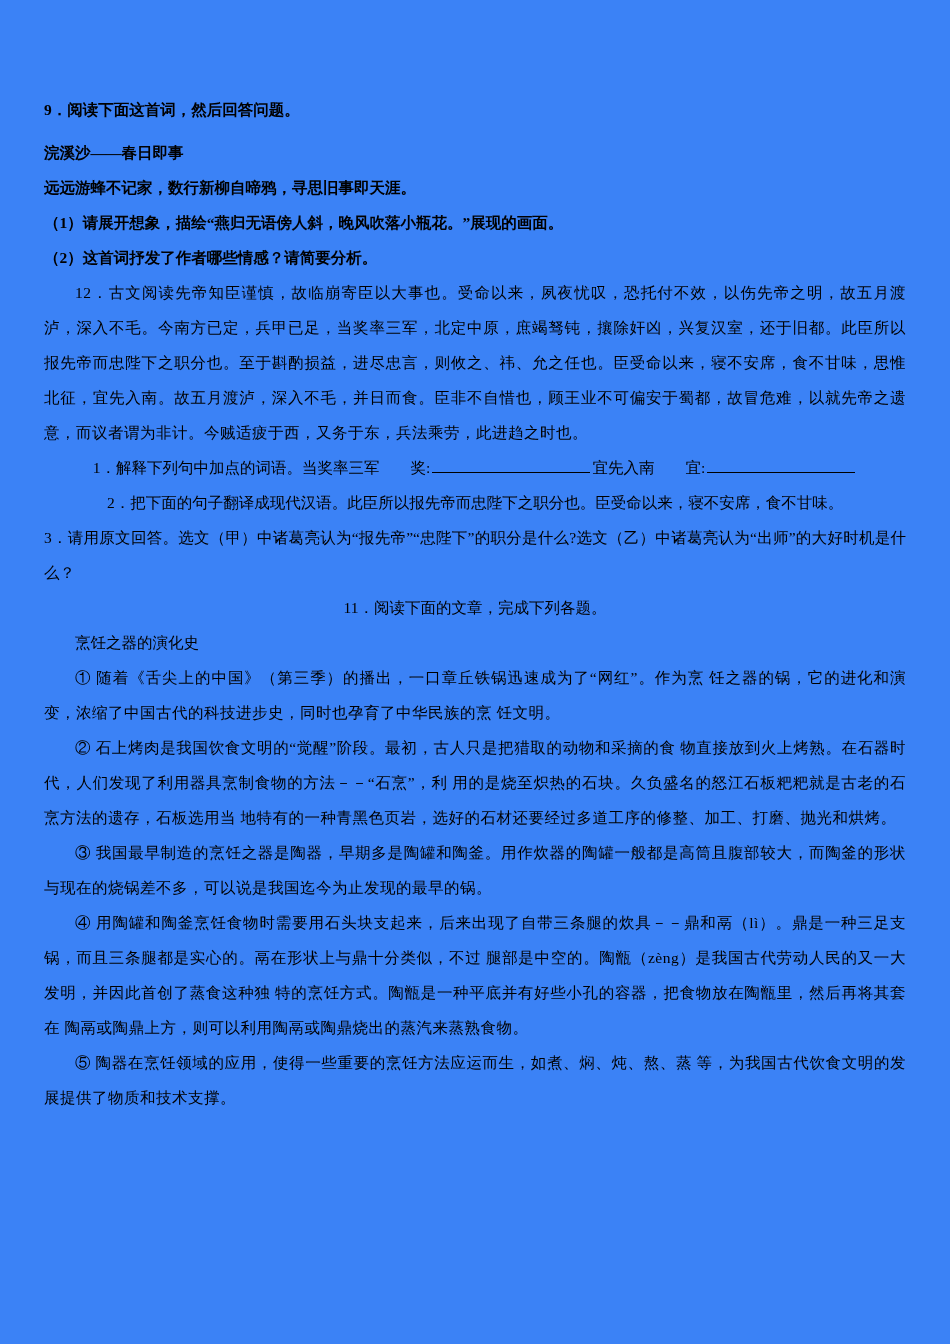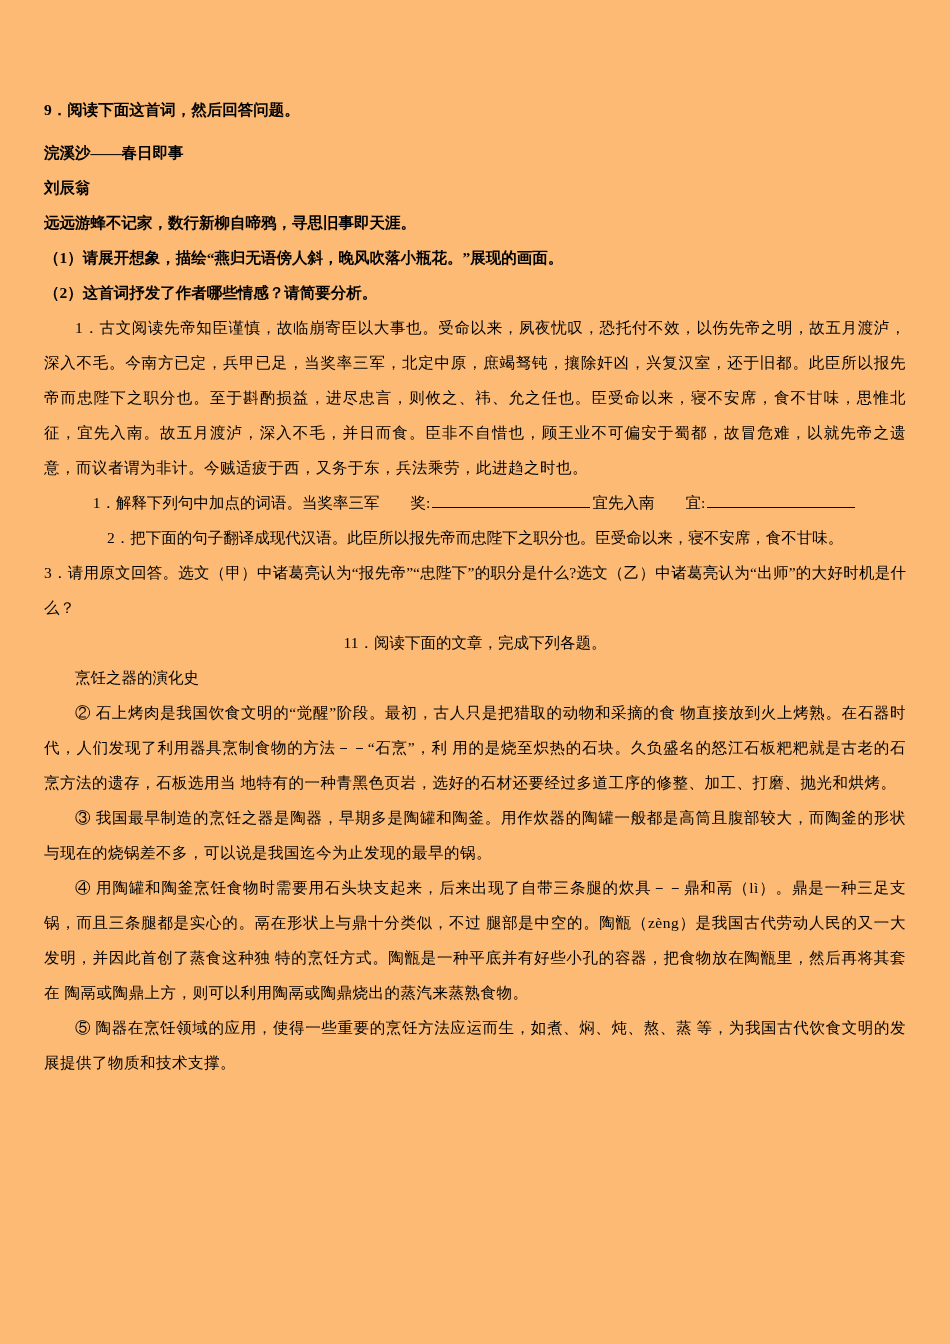--- a/index.html
+++ b/index.html
@@ -10,21 +10,21 @@
   body {
     width: 950px;
     font-family: "Liberation Serif", "DejaVu Serif", serif;
     color: #000000;
   }
   .page {
     width: 950px;
     min-height: 1344px;
     box-sizing: border-box;
     padding: 92px 44px 60px 44px;
-    background: #fdba74;
+    background: #3b82f6;
   }
   p {
     margin: 0;
     font-size: 15.5px;
     line-height: 35px;
   }
   .bold-line {
     font-weight: 700;
     text-align: left;
   }
@@ -62,33 +62,33 @@
     width: 148px;
   }
 </style>
 </head>
 <body>
 
 <div class="page">
 
   <p class="bold-line q9-header">9．阅读下面这首词，然后回答问题。</p>
   <p class="bold-line">浣溪沙——春日即事</p>
-  <p class="bold-line">刘辰翁</p>
   <p class="bold-line">远远游蜂不记家，数行新柳自啼鸦，寻思旧事即天涯。</p>
   <p class="bold-line">（1）请展开想象，描绘“燕归无语傍人斜，晚风吹落小瓶花。”展现的画面。</p>
   <p class="bold-line">（2）这首词抒发了作者哪些情感？请简要分析。</p>
 
-  <p class="passage">1．古文阅读先帝知臣谨慎，故临崩寄臣以大事也。受命以来，夙夜忧叹，恐托付不效，以伤先帝之明，故五月渡泸，深入不毛。今南方已定，兵甲已足，当奖率三军，北定中原，庶竭驽钝，攘除奸凶，兴复汉室，还于旧都。此臣所以报先帝而忠陛下之职分也。至于斟酌损益，进尽忠言，则攸之、祎、允之任也。臣受命以来，寝不安席，食不甘味，思惟北征，宜先入南。故五月渡泸，深入不毛，并日而食。臣非不自惜也，顾王业不可偏安于蜀都，故冒危难，以就先帝之遗意，而议者谓为非计。今贼适疲于西，又务于东，兵法乘劳，此进趋之时也。</p>
+  <p class="passage">12．古文阅读先帝知臣谨慎，故临崩寄臣以大事也。受命以来，夙夜忧叹，恐托付不效，以伤先帝之明，故五月渡泸，深入不毛。今南方已定，兵甲已足，当奖率三军，北定中原，庶竭驽钝，攘除奸凶，兴复汉室，还于旧都。此臣所以报先帝而忠陛下之职分也。至于斟酌损益，进尽忠言，则攸之、祎、允之任也。臣受命以来，寝不安席，食不甘味，思惟北征，宜先入南。故五月渡泸，深入不毛，并日而食。臣非不自惜也，顾王业不可偏安于蜀都，故冒危难，以就先帝之遗意，而议者谓为非计。今贼适疲于西，又务于东，兵法乘劳，此进趋之时也。</p>
 
   <p class="sub-line"><span>1．解释下列句中加点的词语。当奖率三军　　奖:</span><span class="blank"></span><span>宜先入南　　宜:</span><span class="blank blank-2"></span></p>
 
   <p class="sub-line">2．把下面的句子翻译成现代汉语。此臣所以报先帝而忠陛下之职分也。臣受命以来，寝不安席，食不甘味。</p>
   <p class="wrap-line">3．请用原文回答。选文（甲）中诸葛亮认为“报先帝”“忠陛下”的职分是什么?选文（乙）中诸葛亮认为“出师”的大好时机是什么？</p>
 
   <p class="sub-line">11．阅读下面的文章，完成下列各题。</p>
   <p class="article-title">烹饪之器的演化史</p>
 
+  <p class="article-para">① 随着《舌尖上的中国》（第三季）的播出，一口章丘铁锅迅速成为了“网红”。作为烹 饪之器的锅，它的进化和演变，浓缩了中国古代的科技进步史，同时也孕育了中华民族的烹 饪文明。</p>
   <p class="article-para">② 石上烤肉是我国饮食文明的“觉醒”阶段。最初，古人只是把猎取的动物和采摘的食 物直接放到火上烤熟。在石器时代，人们发现了利用器具烹制食物的方法－－“石烹”，利 用的是烧至炽热的石块。久负盛名的怒江石板粑粑就是古老的石烹方法的遗存，石板选用当 地特有的一种青黑色页岩，选好的石材还要经过多道工序的修整、加工、打磨、抛光和烘烤。</p>
   <p class="article-para">③ 我国最早制造的烹饪之器是陶器，早期多是陶罐和陶釜。用作炊器的陶罐一般都是高筒且腹部较大，而陶釜的形状与现在的烧锅差不多，可以说是我国迄今为止发现的最早的锅。</p>
   <p class="article-para">④ 用陶罐和陶釜烹饪食物时需要用石头块支起来，后来出现了自带三条腿的炊具－－鼎和鬲（lì）。鼎是一种三足支锅，而且三条腿都是实心的。鬲在形状上与鼎十分类似，不过 腿部是中空的。陶甑（zèng）是我国古代劳动人民的又一大发明，并因此首创了蒸食这种独 特的烹饪方式。陶甑是一种平底并有好些小孔的容器，把食物放在陶甑里，然后再将其套在 陶鬲或陶鼎上方，则可以利用陶鬲或陶鼎烧出的蒸汽来蒸熟食物。</p>
   <p class="article-para">⑤ 陶器在烹饪领域的应用，使得一些重要的烹饪方法应运而生，如煮、焖、炖、熬、蒸 等，为我国古代饮食文明的发展提供了物质和技术支撑。</p>
 
 </div>
 
 </body></html>

